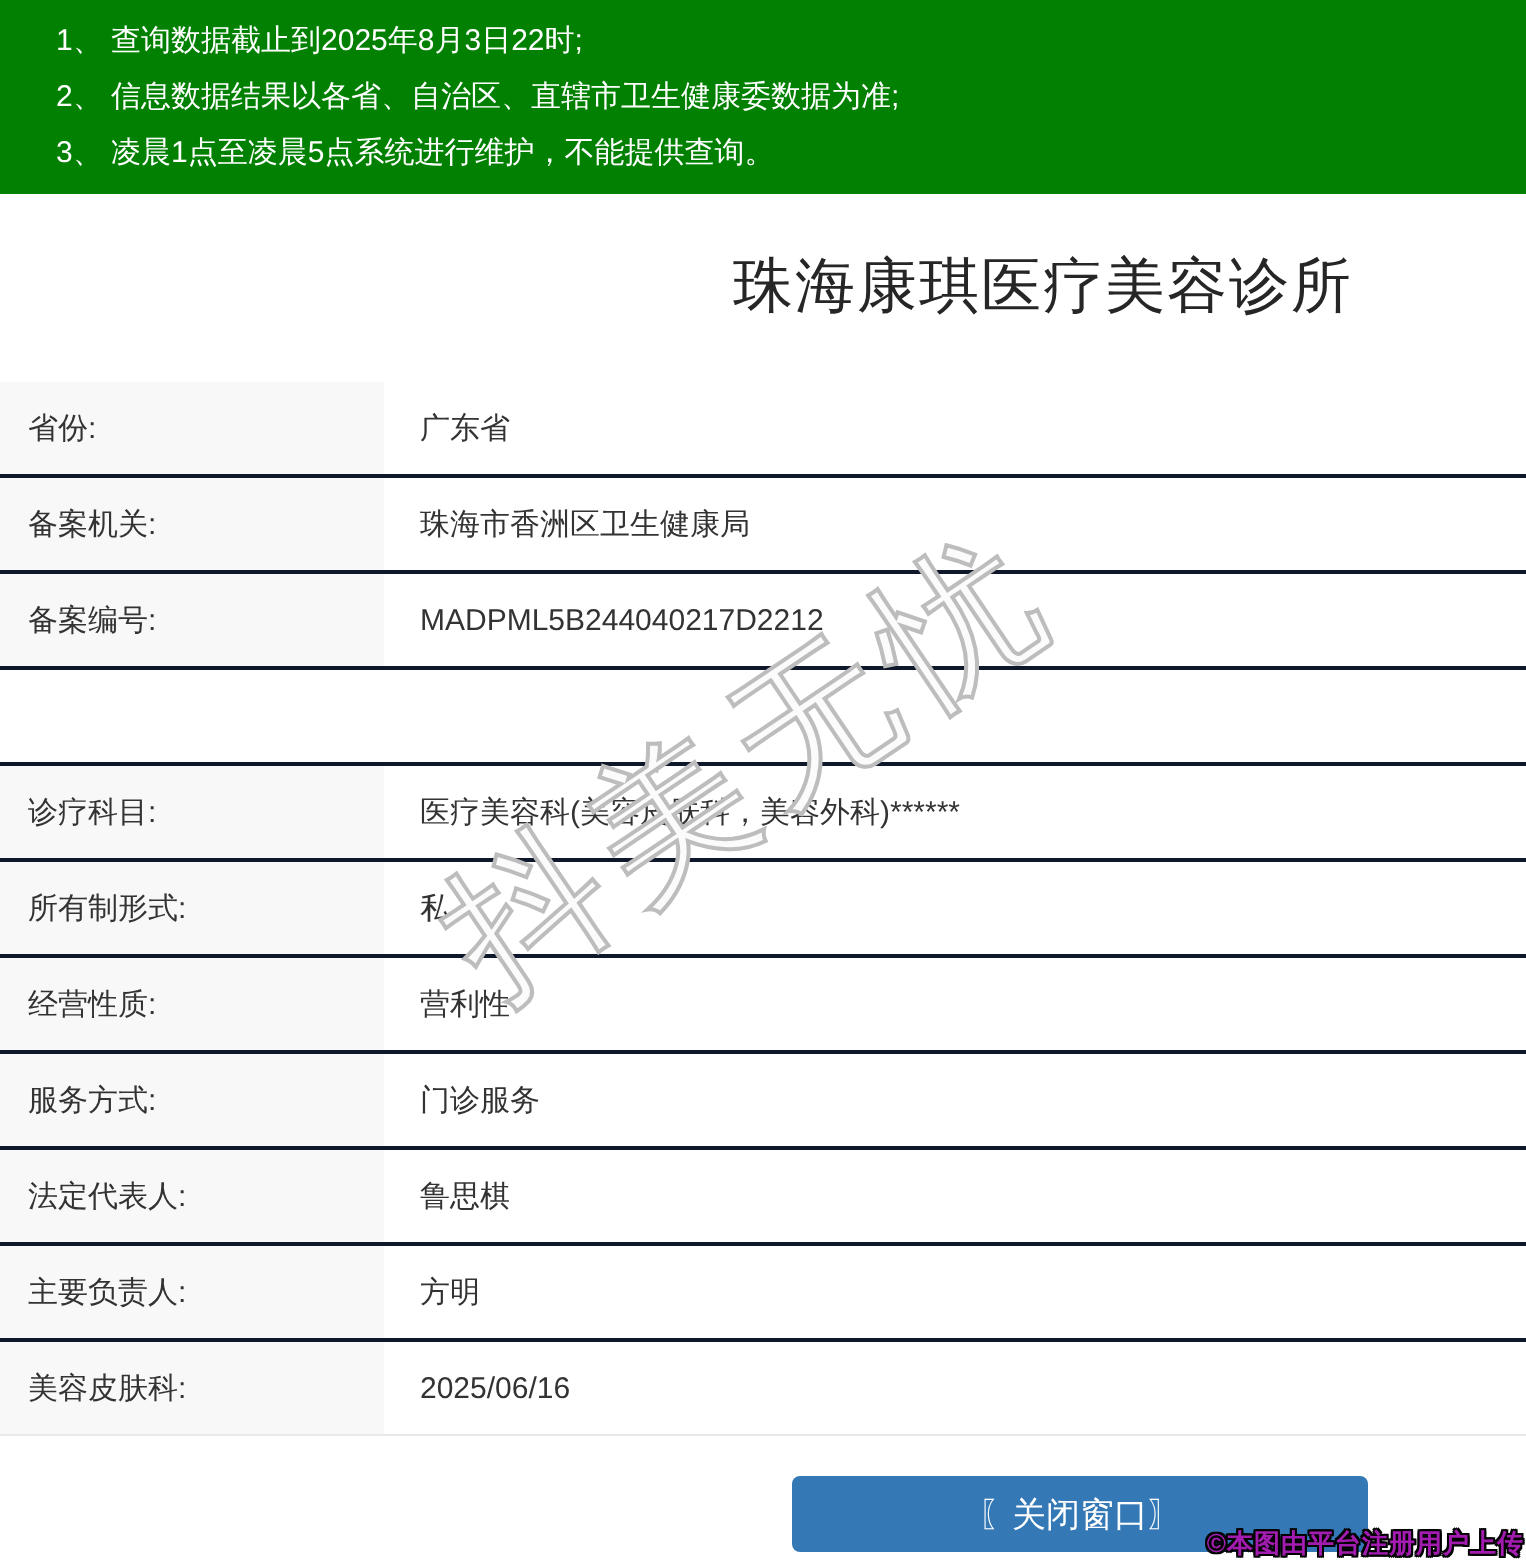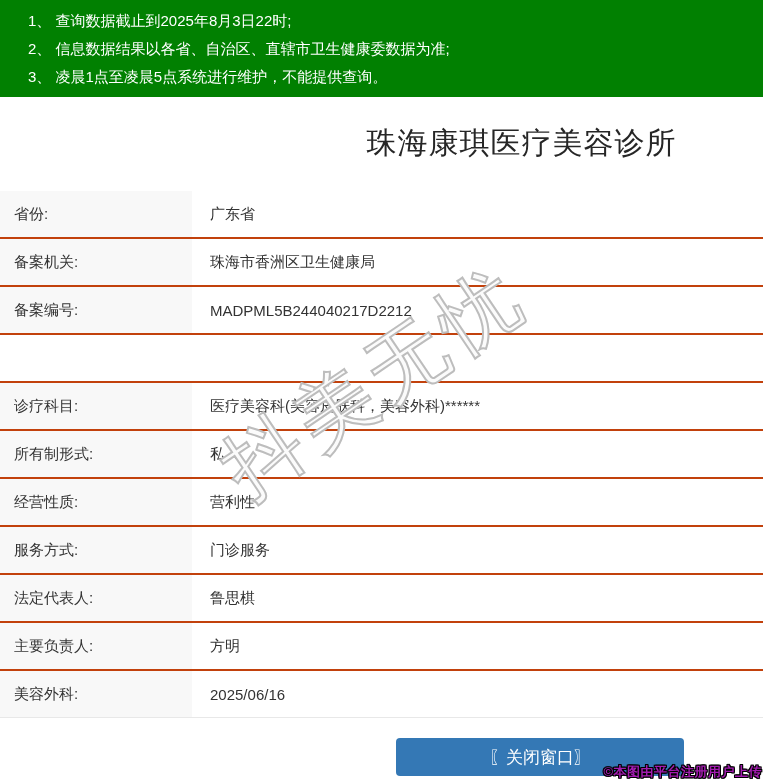--- a/index.html
+++ b/index.html
@@ -41,21 +41,21 @@
     white-space: nowrap;
   }
   
   .record-table {
     margin-top: 27px;
     width: 763px;
   }
   .record-row {
     display: flex;
     height: 46px;
-    border-bottom: 2px solid #c2410c;
+    border-bottom: 2px solid #0f172a;
     font-size: 15px;
     color: #333333;
     align-items: stretch;
   }
   .record-row:last-child { border-bottom: 1px solid #e8e8e8; }
   .record-label {
     width: 192px;
     flex-shrink: 0;
     background: #f8f8f8;
     display: flex;
@@ -158,21 +158,21 @@
       </div>
       <div class="record-row">
         <div class="record-label">法定代表人:</div>
         <div class="record-value">鲁思棋</div>
       </div>
       <div class="record-row">
         <div class="record-label">主要负责人:</div>
         <div class="record-value">方明</div>
       </div>
       <div class="record-row">
-        <div class="record-label">美容外科:</div>
+        <div class="record-label">美容皮肤科:</div>
         <div class="record-value">2025/06/16</div>
       </div>
     </div>
 
   <div class="btn-row">
     <button class="close-btn">〖关闭窗口〗</button>
   </div>
 
   <div class="wm-center">抖美无忧</div>
 

